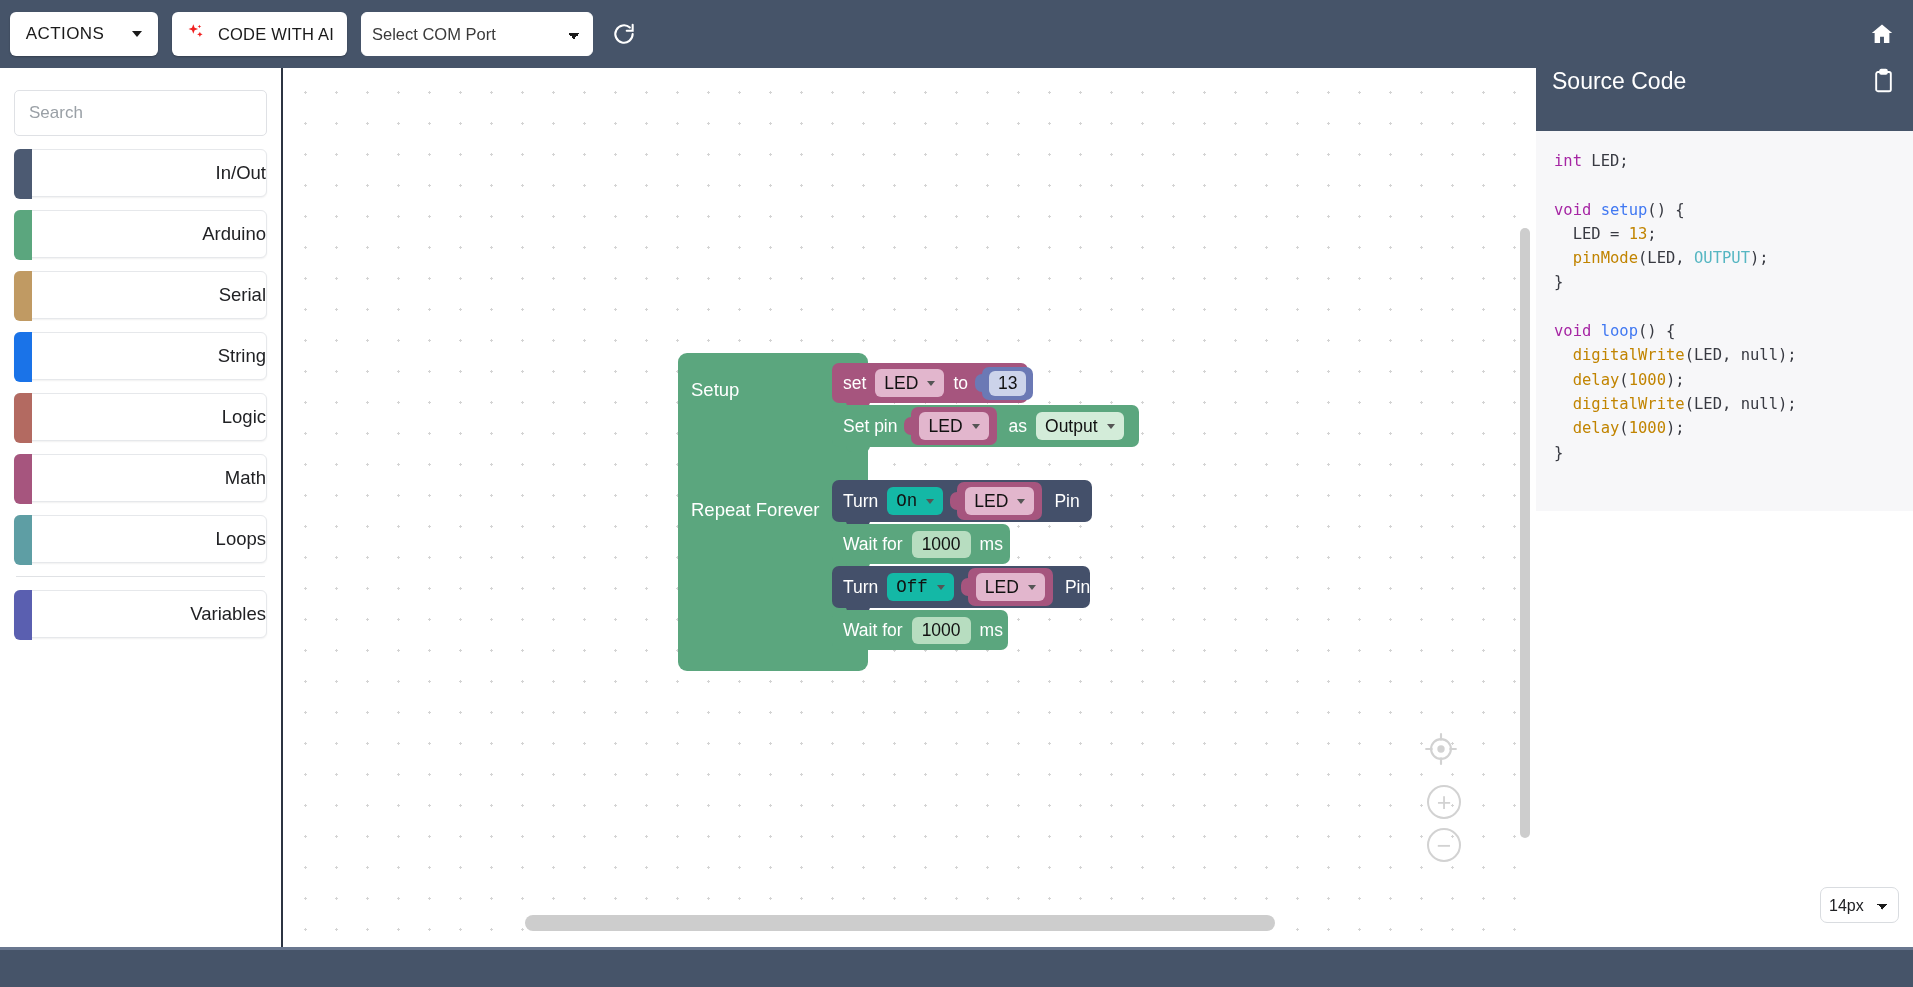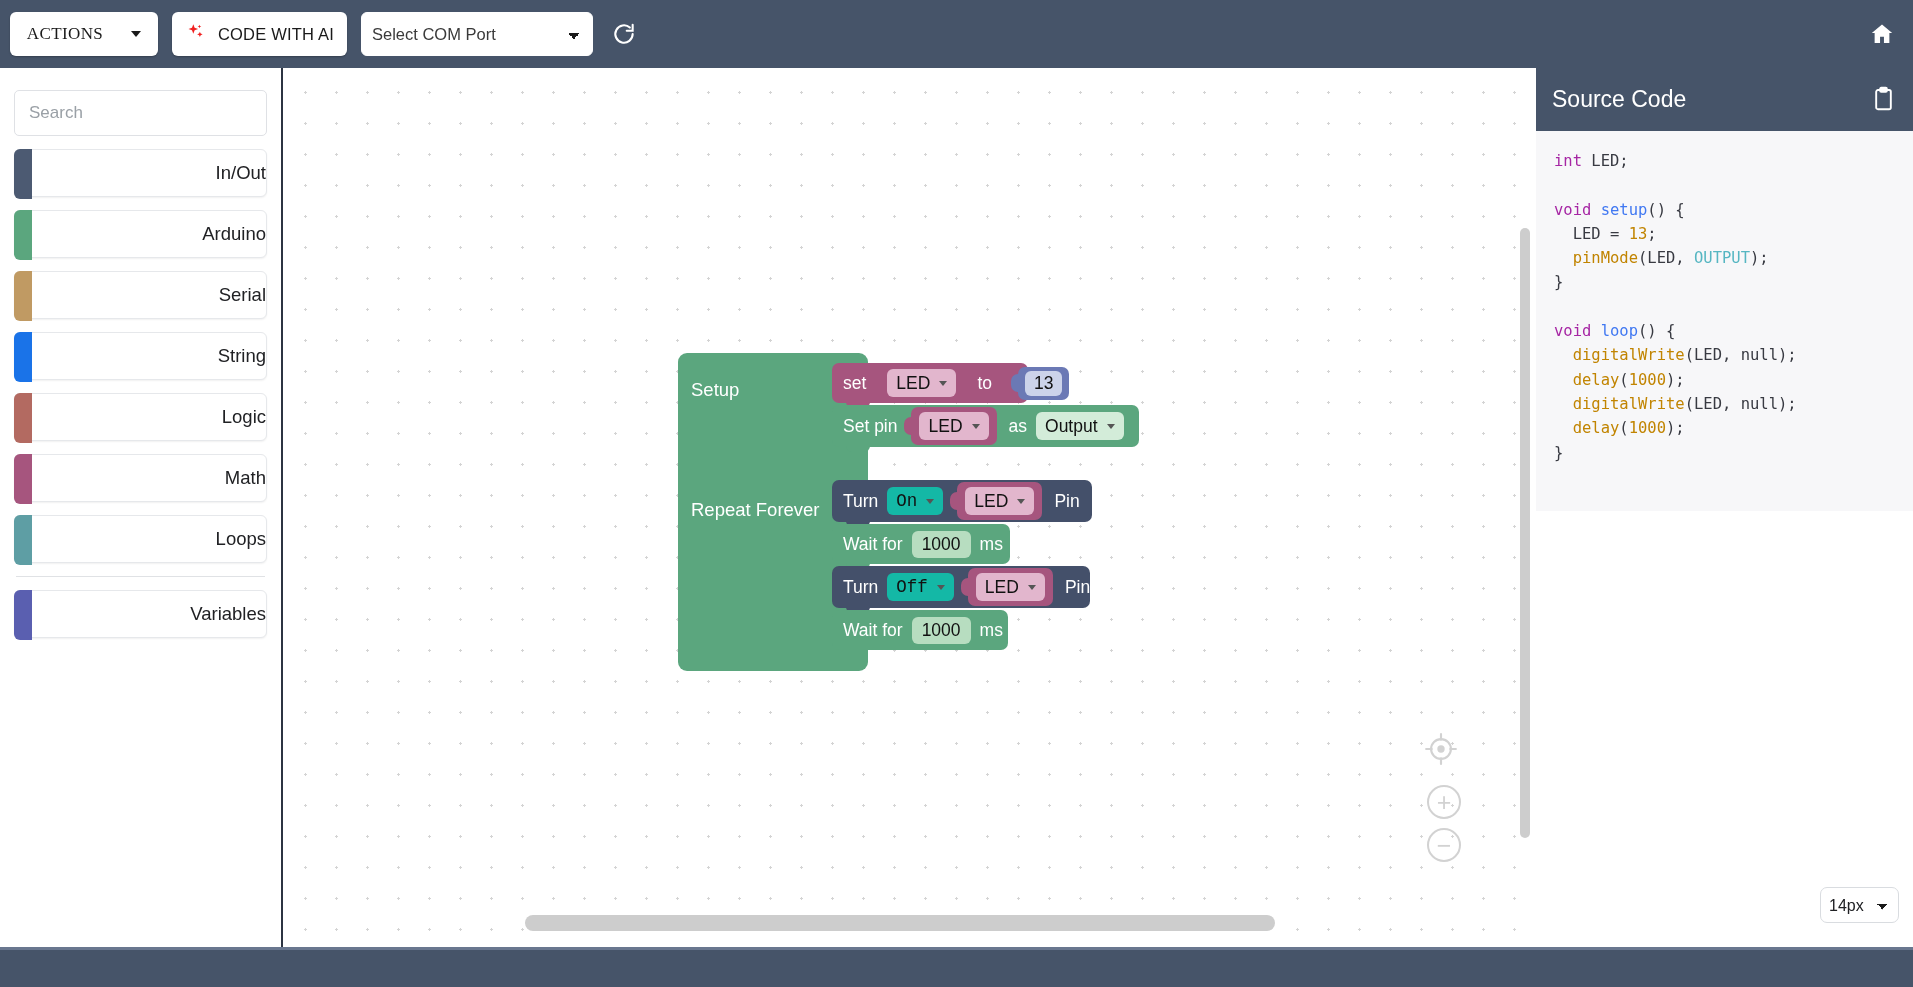--- a/index.html
+++ b/index.html
@@ -20,21 +20,21 @@
   }
   .tb-btn {
     background: #ffffff;
     border-radius: 6px;
     height: 44px;
     display: flex; align-items: center; justify-content: center;
     color: #1a1a1a;
     cursor: pointer;
     box-shadow: 0 1px 2px rgba(0,0,0,.25);
   }
-  #actions-button { width: 148px; gap: 28px; font-size: 17px; letter-spacing: .4px; font-family: Liberation Serif, serif; }
+  #actions-button { width: 148px; gap: 28px; font-size: 17px; letter-spacing: .4px; }
   #code-ai-button { width: 175px; margin-left: 14px; gap: 12px; font-size: 16.5px; letter-spacing: .2px; }
   .caret {
     width: 0; height: 0;
     border-left: 5.5px solid transparent;
     border-right: 5.5px solid transparent;
     border-top: 6.5px solid #1a1a1a;
   }
   #com-select {
     margin-left: 14px;
     width: 232px; height: 44px;
@@ -158,21 +158,21 @@
     white-space: nowrap;
     cursor: pointer;
   }
   .blk.notch::after {
     content: "";
     position: absolute; left: 14px; bottom: -5px;
     width: 24px; height: 9px;
     background: inherit;
     border-radius: 0 0 6px 6px;
   }
-  .blk-pink  { background: #a6557e; gap: 12px; }
+  .blk-pink  { background: #a6557e; }
   .blk-green { background: #5ba67e; }
   .blk-dark  { background: #44506a; }
 
   .drop {
     display: inline-flex; align-items: center; gap: 9px;
     border-radius: 6px;
     padding: 3px 9px;
     font-size: 17.5px;
     color: #111111;
     height: 28px;
@@ -264,21 +264,21 @@
 
   
   #code-panel {
     position: absolute; left: 1536px; top: 68px;
     width: 377px; height: 879px;
     background: #ffffff;
   }
   #code-header {
     height: 63px;
     background: #465469;
-    display: flex; align-items: center;
+    display: flex; align-items: flex-start;
     padding: 0 16px;
     justify-content: space-between;
   }
   #code-title { color: #ffffff; font-size: 23px; }
   #copy-button { cursor: pointer; display: flex; align-items: center; }
   #code-body {
     background: #f7f7f9;
     height: 380px;
     padding: 18px 0 0 18px;
     font-family: "DejaVu Sans Mono", monospace;

